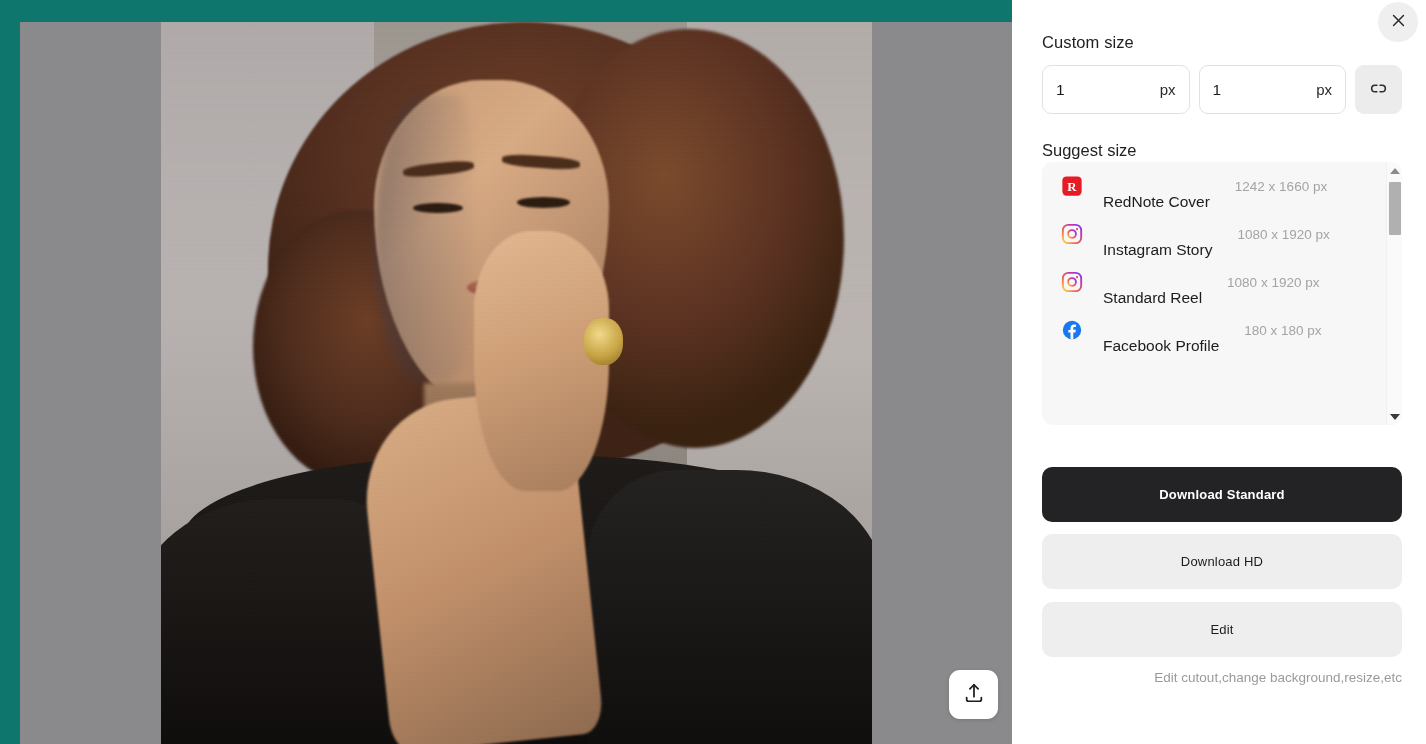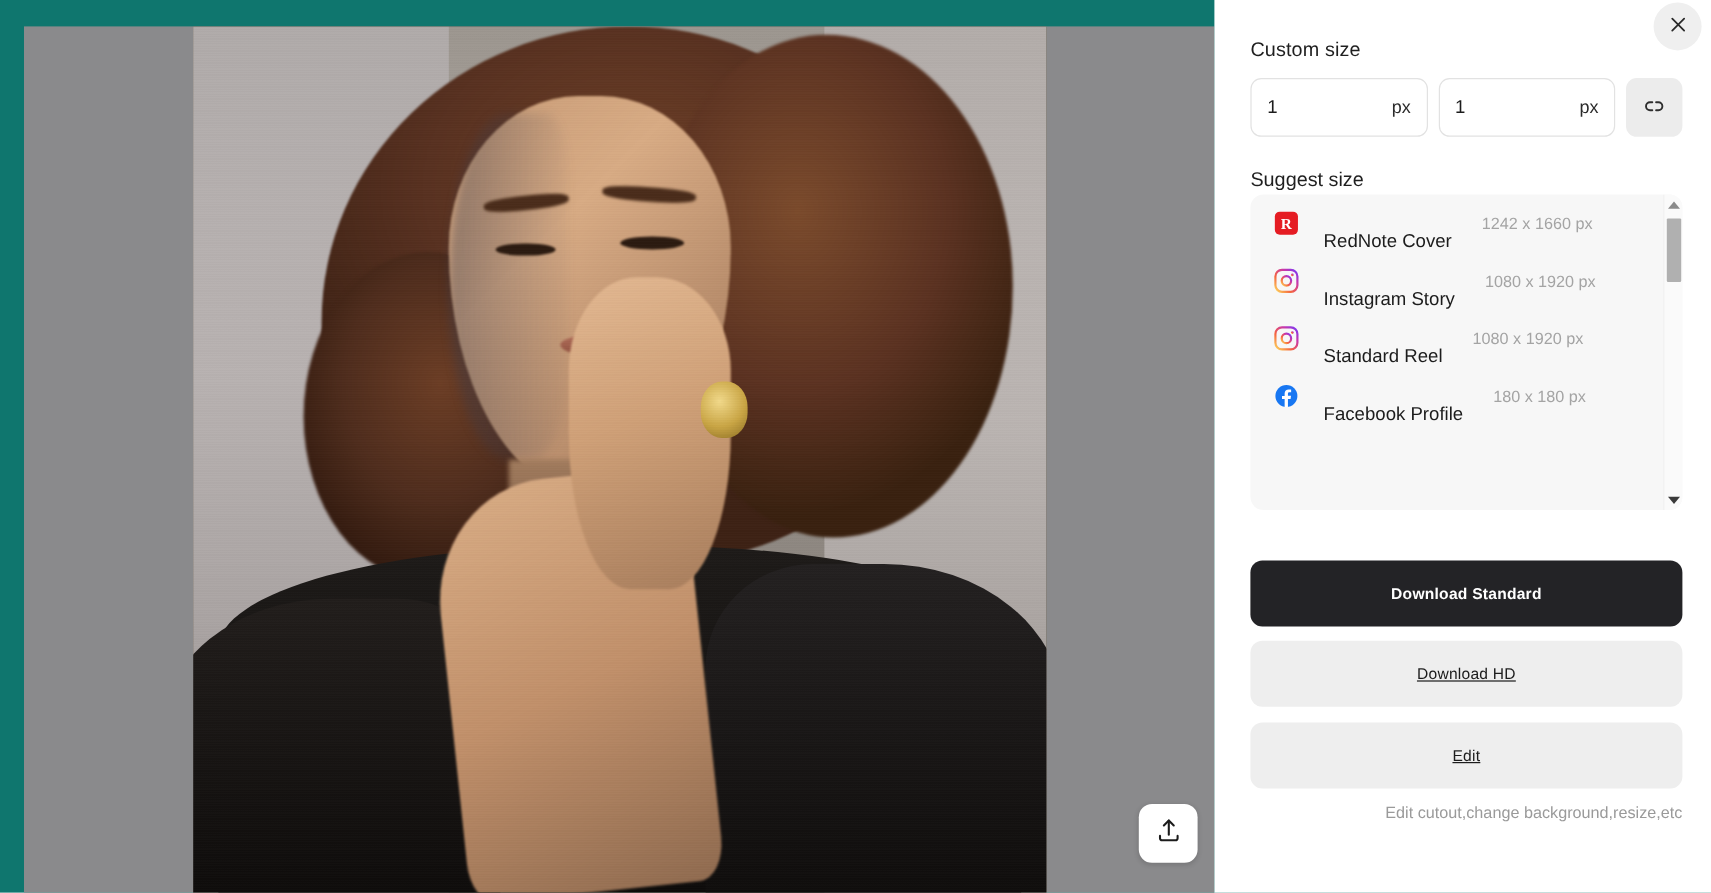--- a/index.html
+++ b/index.html
@@ -383,21 +383,20 @@
   }
   .btn-primary {
     top: 467px;
     background: #232326;
     color: #ffffff;
     font-weight: 700;
   }
   .btn-secondary {
     background: #eeeeee;
     color: #1c1c1c;
-    text-decoration: underline;
   }
   .btn-hd { top: 534px; }
   .btn-edit { top: 602px; text-align: center; }
 
   .hint {
     position: absolute;
     left: 30px;
     top: 670px;
     width: 360px;
     text-align: right;

